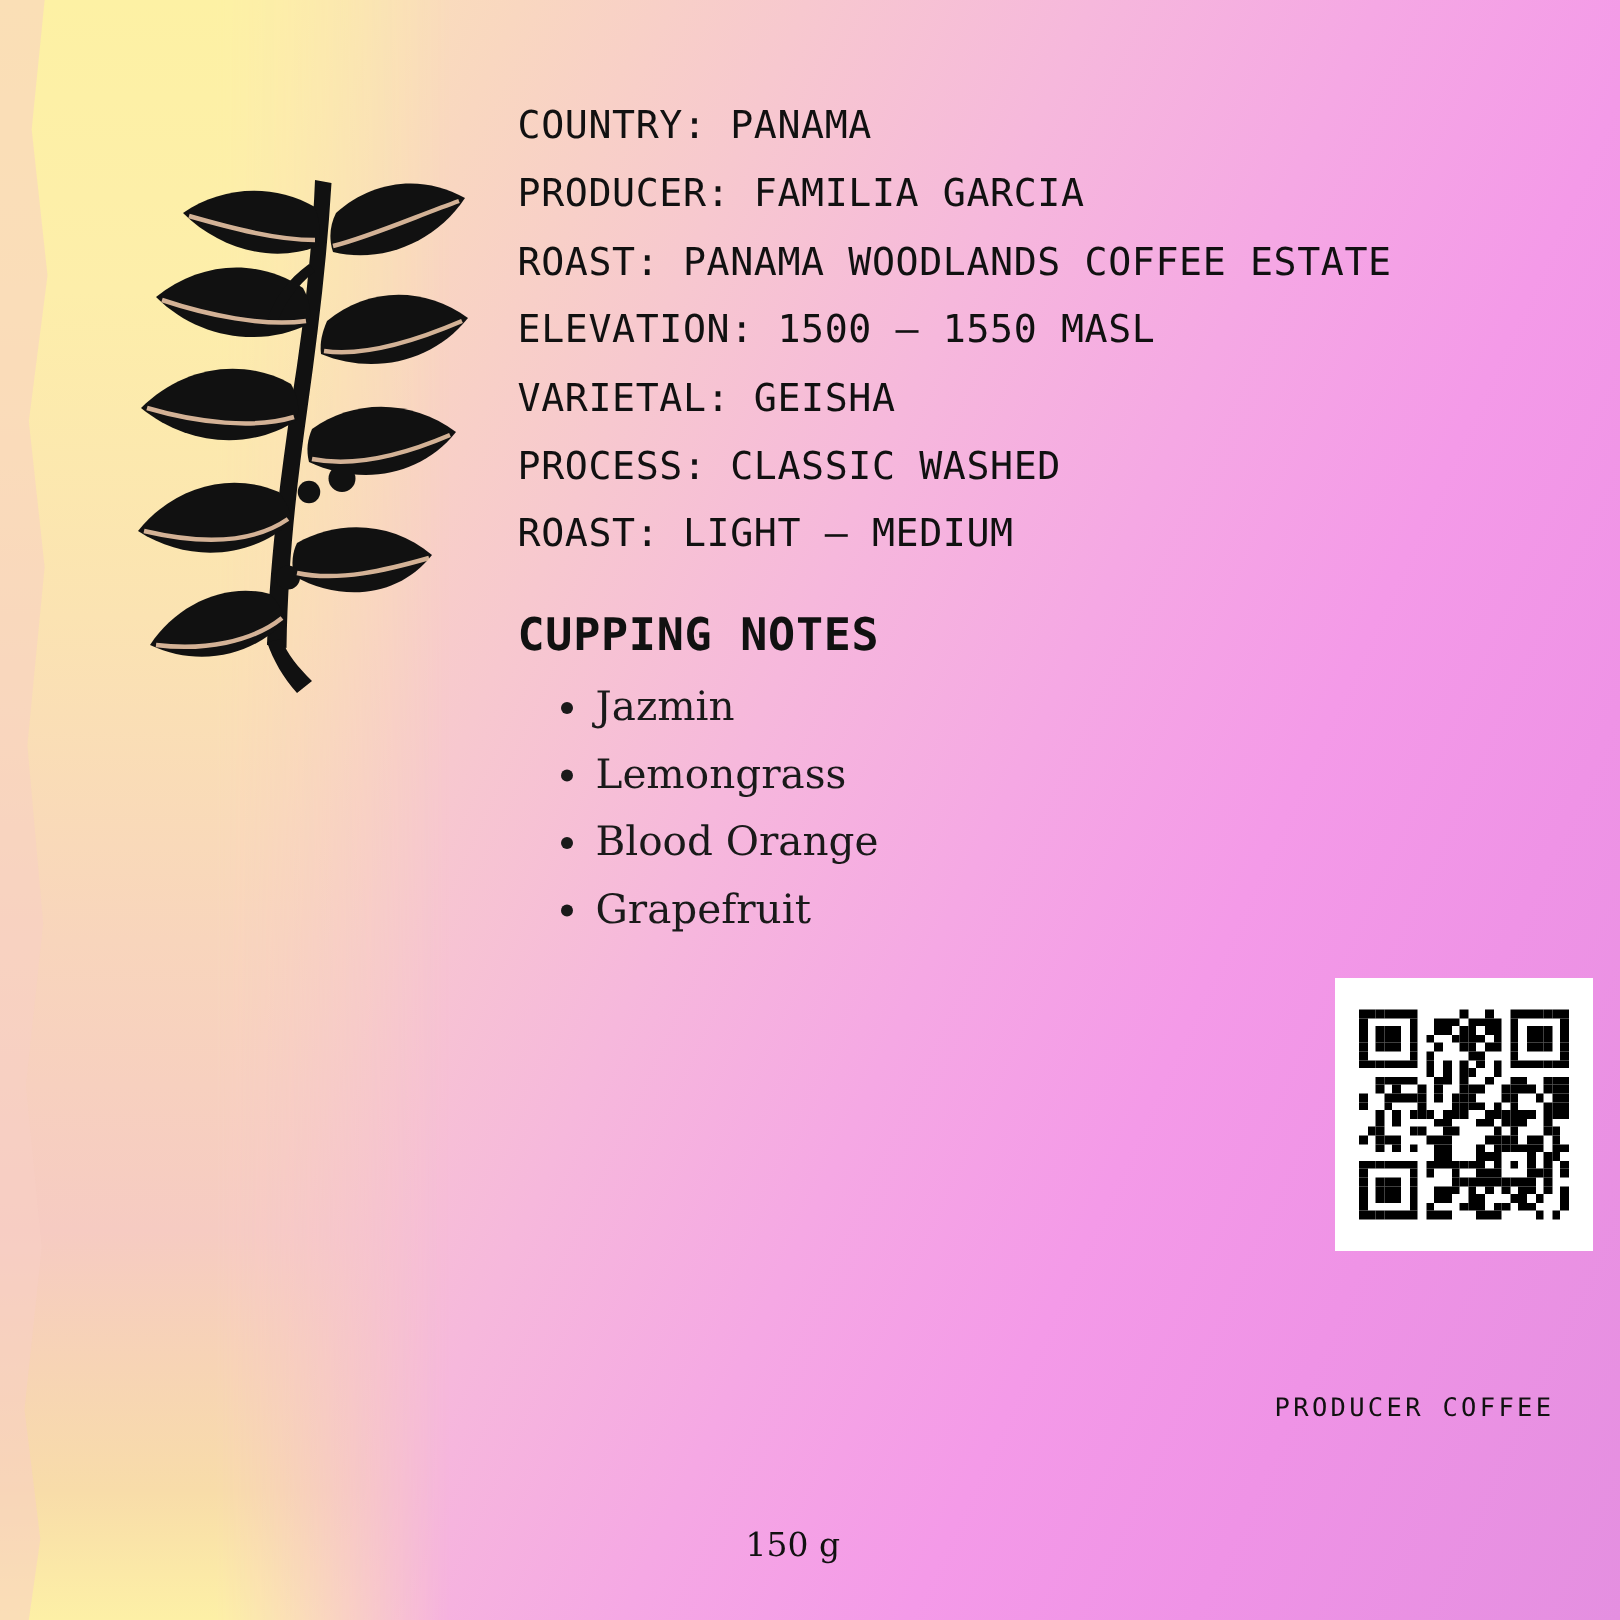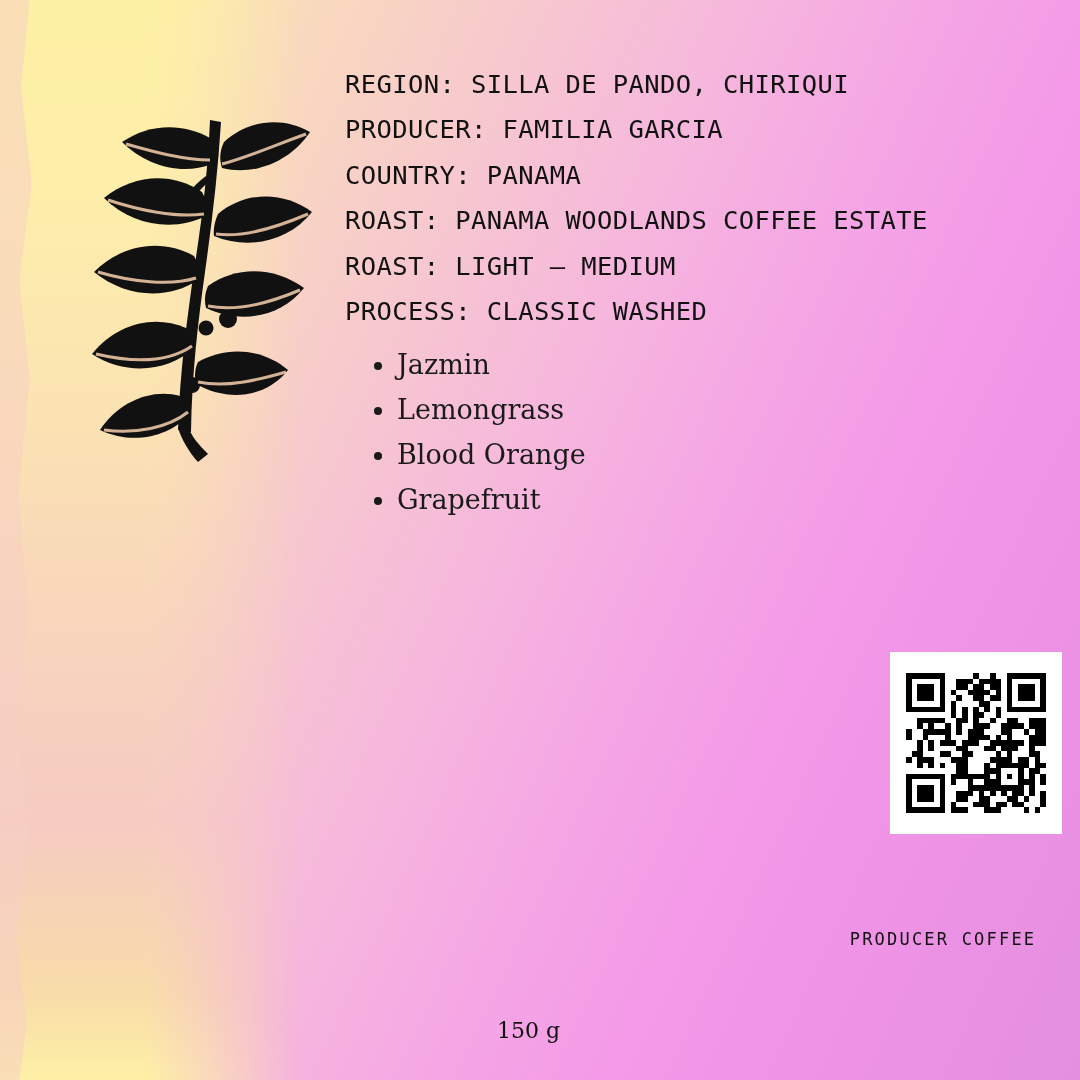--- a/index.html
+++ b/index.html
@@ -236,28 +236,30 @@
         <path d="M266 134 C238 146 202 158 174 154"></path>
         <path d="M258 210 C230 222 196 232 166 226"></path>
         <path d="M244 292 C216 300 184 308 156 302"></path>
       </g>
     </svg>
   </div>
 
   <div class="content">
 
     <div class="specs">
-      <div class="spec-line">REGION: SILLA DE PANDO, CHIRIQUI</div>
+      <div class="spec-line">COUNTRY: PANAMA</div>
       <div class="spec-line">PRODUCER: FAMILIA GARCIA</div>
-      <div class="spec-line">COUNTRY: PANAMA</div>
       <div class="spec-line">ROAST: PANAMA WOODLANDS COFFEE ESTATE</div>
+      <div class="spec-line">ELEVATION: 1500 – 1550 MASL</div>
+      <div class="spec-line">VARIETAL: GEISHA</div>
+      <div class="spec-line">PROCESS: CLASSIC WASHED</div>
       <div class="spec-line">ROAST: LIGHT – MEDIUM</div>
-      <div class="spec-line">PROCESS: CLASSIC WASHED</div>
     </div>
 
+    <div class="cupping-title">CUPPING NOTES</div>
     <ul class="notes">
       <li>Jazmin</li>
       <li>Lemongrass</li>
       <li>Blood Orange</li>
       <li>Grapefruit</li>
     </ul>
   </div>
 
   <div class="weight">150 g</div>
 

